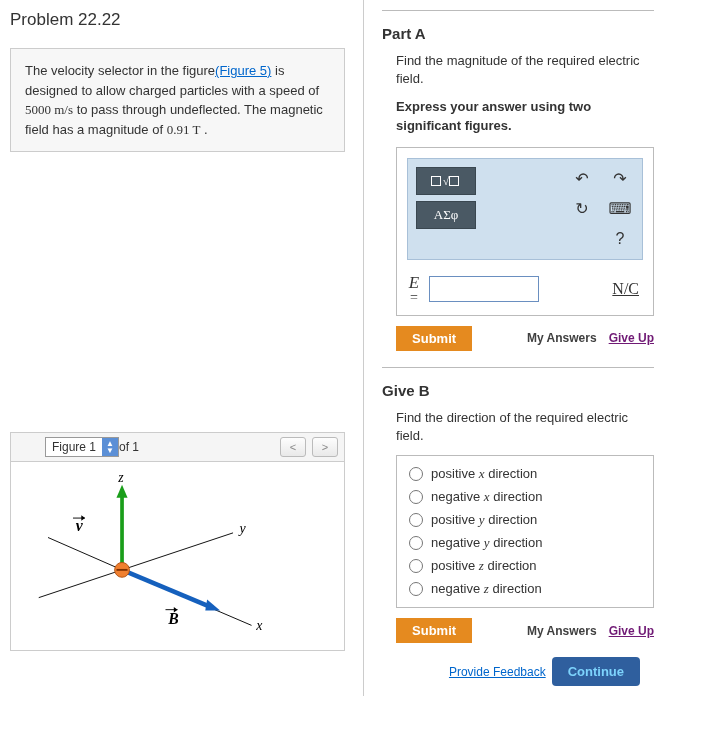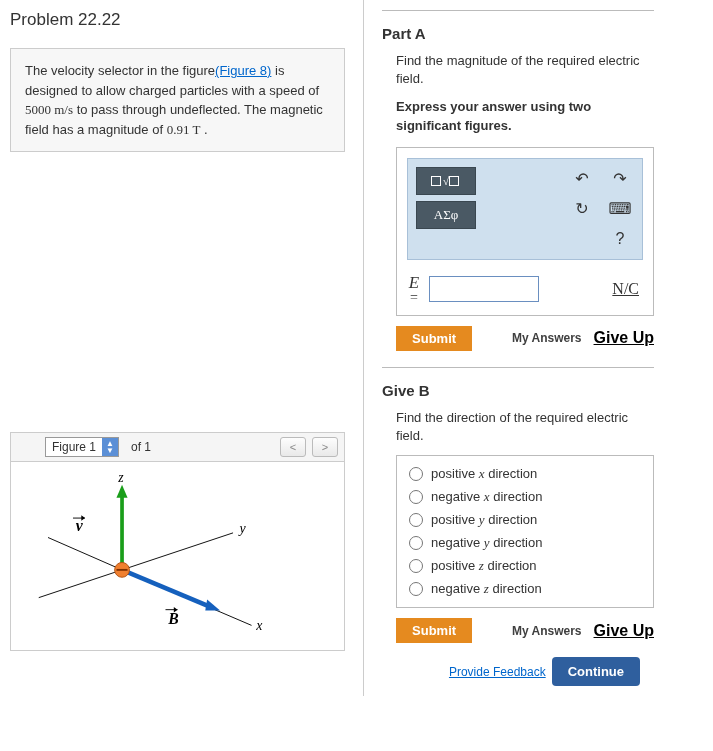--- a/index.html
+++ b/index.html
@@ -42,21 +42,21 @@
   .figure-block { margin-top: 280px; }
   .figure-header {
     display: flex;
     align-items: center;
     justify-content: space-between;
     border: 1px solid #ccc;
     border-bottom: none;
     background: #f5f5f5;
     padding: 4px 6px;
   }
-  .figure-select-wrap { display: flex; align-items: center; gap: 12px; font-size: 12px; padding-left: 28px; }
+  .figure-select-wrap { display: flex; align-items: center; gap: 0; font-size: 12px; padding-left: 28px; }
   .figure-select {
     display: inline-flex;
     align-items: center;
     border: 1px solid #999;
     background: #fff;
     font-size: 12px;
     height: 20px;
   }
   .figure-select .label { padding: 0 6px; }
   .figure-select .spinner {
@@ -185,21 +185,21 @@
   .btn-submit {
     background: #e58a1f;
     color: #fff;
     font-weight: bold;
     font-size: 13px;
     border: none;
     padding: 5px 16px;
     cursor: pointer;
   }
   .link-muted { color: #404040; font-weight: bold; font-size: 12px; margin-left:auto; }
-  .link-blue { color: #000000; font-size: 16px; text-decoration: underline; cursor:pointer; font-weight:bold;}
+  .link-blue { color: #701a75; font-size: 12px; text-decoration: underline; cursor:pointer; font-weight:bold;}
   .choice-panel {
     border: 1px solid #bbb;
     padding: 10px 12px;
     margin-left: 14px;
     display: flex;
     flex-direction: column;
     gap: 7px;
   }
   .choice {
     display: flex;
@@ -213,40 +213,40 @@
   .choice .mathvar { font-family: "Times New Roman", serif; font-style: italic; }
   .bottom-row {
     display: flex;
     align-items: center;
     justify-content: flex-end;
     gap: 6px;
     margin: 14px 14px 0 14px;
   }
   .btn-continue {
     background: #2f5f9e;
-    color: #ffffff;
+    color: #7dd3fc;
     font-weight: bold;
     font-size: 13px;
     border: none;
     padding: 7px 16px;
     border-radius: 4px;
     cursor: pointer;
   }
   .feedback-link { color: #0066cc; font-size: 12px; text-decoration: underline; cursor:pointer;}
 </style>
 </head>
 <body>
 
 <div class="container">
 
   <div class="left-col">
     <div class="problem-title">Problem 22.22</div>
 
     <div class="problem-box">
-      <span>The velocity selector in the figure</span><a href="#">(Figure 8)</a><span> is designed to allow charged particles with a speed of </span><span class="serif">5000 m/s</span><span> to pass through undeflected. The magnetic field has a magnitude of </span><span class="serif">0.91 T</span><span> .</span>
+      <span>The velocity selector in the figure</span><a href="#">(Figure 5)</a><span> is designed to allow charged particles with a speed of </span><span class="serif">5000 m/s</span><span> to pass through undeflected. The magnetic field has a magnitude of </span><span class="serif">0.91 T</span><span> .</span>
     </div>
 
     <div class="figure-block">
       <div class="figure-header">
         <div class="figure-select-wrap">
           <div class="figure-select">
             <span class="label">Figure 1</span>
             <span class="spinner">
                 <span>▲</span>
                 <span>▼</span>

